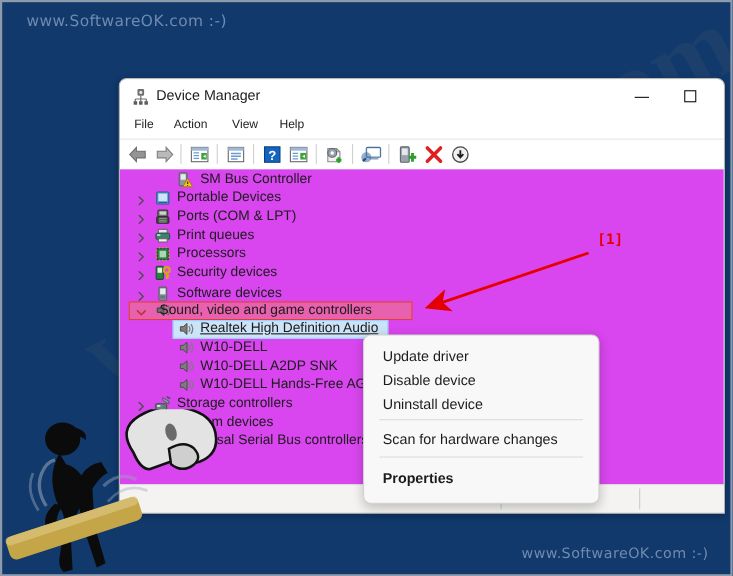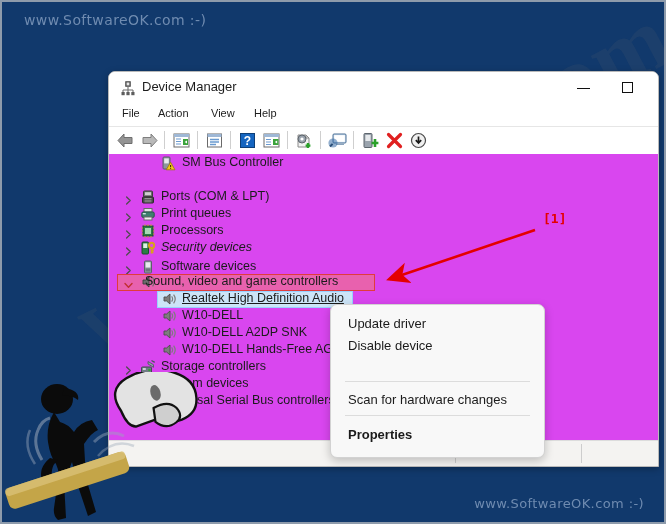--- a/index.html
+++ b/index.html
@@ -176,20 +176,31 @@
     <div class="treepane" id="treepane">
         <div class="row" style="top: 1px;">
           <div class="ricon" style="left: 52px; top: 0px;"><svg viewBox="0 0 16 16">
               <rect x="2" y="2" width="7" height="12" rx="1" fill="#8d969f" stroke="#5a6169"></rect>
               <rect x="3.2" y="3.4" width="4.6" height="5" fill="#e8ebee"></rect>
               <path d="M9.6 7.2l4.4 7.6H5.2z" fill="#f5c518" stroke="#9a7b0a" stroke-width=".8"></path>
               <path d="M9.6 10v2.2M9.6 13.2v.7" stroke="#3a2c00" stroke-width="1.1"></path>
             </svg></div>
           <div class="rlabel" style="left: 73px;">SM Bus Controller</div>
         </div>
+        <div class="row" style="top: 18px;">
+          <div class="chev" style="left: 14px; top: 3px;"><svg viewBox="0 0 11 11">
+              <path d="M3.6 2 L7.2 5.5 L3.6 9" fill="none" stroke="#4c4c4c" stroke-width="1.25" stroke-linecap="round" stroke-linejoin="round"></path>
+            </svg></div>
+          <div class="ricon" style="left: 31px; top: 0px;"><svg viewBox="0 0 16 16">
+              <rect x="2.5" y="2.5" width="11" height="11" rx="1" fill="#5b9bd5" stroke="#2a5d8f"></rect>
+              <rect x="4" y="4" width="8" height="7" fill="#cfe4f7"></rect>
+              <rect x="4" y="11.5" width="8" height="1" fill="#2a5d8f"></rect>
+            </svg></div>
+          <div class="rlabel" style="left: 52px;">Portable Devices</div>
+        </div>
         <div class="row" style="top: 35px;">
           <div class="chev" style="left: 14px; top: 3px;"><svg viewBox="0 0 11 11">
               <path d="M3.6 2 L7.2 5.5 L3.6 9" fill="none" stroke="#4c4c4c" stroke-width="1.25" stroke-linecap="round" stroke-linejoin="round"></path>
             </svg></div>
           <div class="ricon" style="left: 31px; top: 0px;"><svg viewBox="0 0 16 16">
               <rect x="3.5" y="2" width="9" height="6" rx="1" fill="#6d6d6d" stroke="#3c3c3c"></rect>
               <rect x="5" y="3.2" width="6" height="3" fill="#d0d0d0"></rect>
               <rect x="2.5" y="8" width="11" height="6" rx="1" fill="#4a4a4a" stroke="#2a2a2a"></rect>
               <path d="M4.5 9.5h7M4.5 11.2h7M4.5 12.8h7" stroke="#9a9a9a" stroke-width=".9"></path>
             </svg></div>
@@ -213,21 +224,21 @@
             </svg></div>
           <div class="ricon" style="left: 31px; top: 0px;"><svg viewBox="0 0 16 16">
               <rect x="3" y="3" width="10" height="10" fill="#2d7d46" stroke="#1b4f2c"></rect>
               <rect x="5" y="5" width="6" height="6" fill="#a8d8b4"></rect>
               <g stroke="#c89a2b" stroke-width="1.2">
                 <path d="M5 1.6v1.4M8 1.6v1.4M11 1.6v1.4M5 13v1.4M8 13v1.4M11 13v1.4M1.6 5h1.4M1.6 8h1.4M1.6 11h1.4M13 5h1.4M13 8h1.4M13 11h1.4"></path>
               </g>
             </svg></div>
           <div class="rlabel" style="left: 52px;">Processors</div>
         </div>
-        <div class="row" style="top: 86px; font-style: italic;">
+        <div class="row" style="top: 86px;">
           <div class="chev" style="left: 14px; top: 3px;"><svg viewBox="0 0 11 11">
               <path d="M3.6 2 L7.2 5.5 L3.6 9" fill="none" stroke="#4c4c4c" stroke-width="1.25" stroke-linecap="round" stroke-linejoin="round"></path>
             </svg></div>
           <div class="ricon" style="left: 31px; top: 0px;"><svg viewBox="0 0 16 16">
               <rect x="2" y="2" width="6.5" height="12" rx="1" fill="#2d7d46" stroke="#1b4f2c"></rect>
               <rect x="3.2" y="3.4" width="4.1" height="4.6" fill="#dff0e5"></rect>
               <circle cx="11.6" cy="5.4" r="2.6" fill="none" stroke="#d9a21b" stroke-width="2"></circle>
               <path d="M11.6 7.6v6M11.6 10.4h2.2M11.6 12.4h1.8" stroke="#d9a21b" stroke-width="1.8"></path>
             </svg></div>
           <div class="rlabel" style="left: 52px;">Security devices</div>
@@ -328,20 +339,21 @@
       <div class="st-div" style="left:472px"></div>
       <span></span>
     </div>
   </div>
 
   <div id="ctxmenu">
       <div class="msep" style="top: 76px;"></div>
       <div class="msep" style="top: 110px;"></div>
       <div class="mi" style="top: 6px;">Update driver</div>
       <div class="mi" style="top: 28px;">Disable device</div>
+      <div class="mi" style="top: 50px;">Uninstall device</div>
       <div class="mi" style="top: 82px;">Scan for hardware changes</div>
       <div class="mi bold" style="top: 117px;">Properties</div>
     </div>
 
   <svg class="mascot" viewBox="0 0 196 152">
     <g>
       <path d="M40 88 q-10 -16 -4 -30 q4 -10 12 -12" stroke="#9aa7ba" stroke-width="3" fill="none" opacity=".55"></path>
       <path d="M33 92 q-12 -18 -5 -34" stroke="#9aa7ba" stroke-width="2.5" fill="none" opacity=".45"></path>
       <path d="M92 70 q14 -14 30 -6" stroke="#9aa7ba" stroke-width="3" fill="none" opacity=".45"></path>
       <path d="M96 84 q16 -18 36 -10" stroke="#9aa7ba" stroke-width="2.5" fill="none" opacity=".4"></path>

